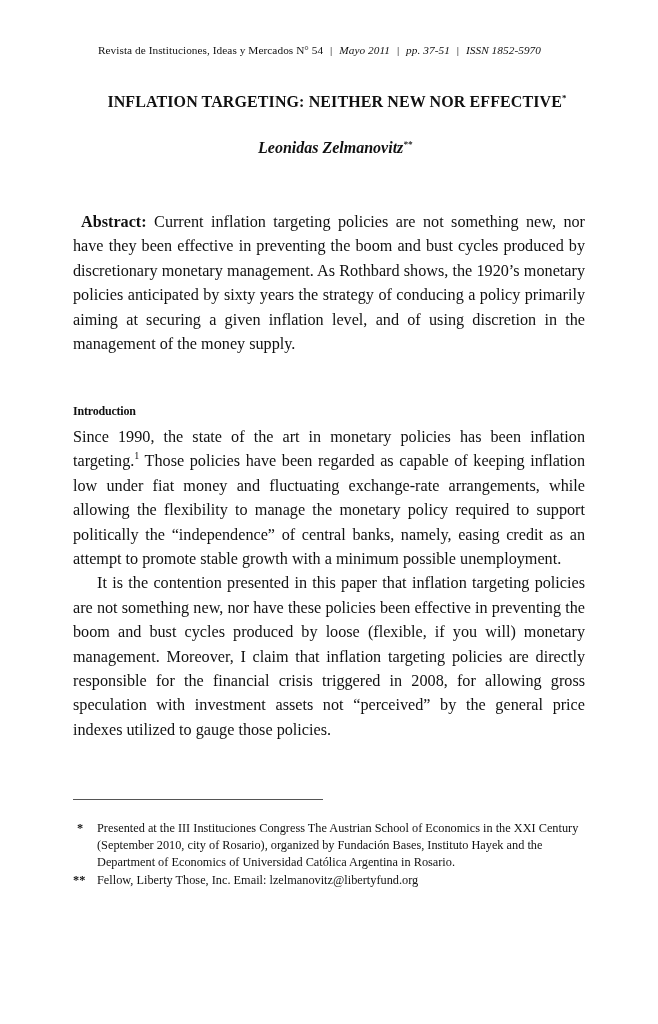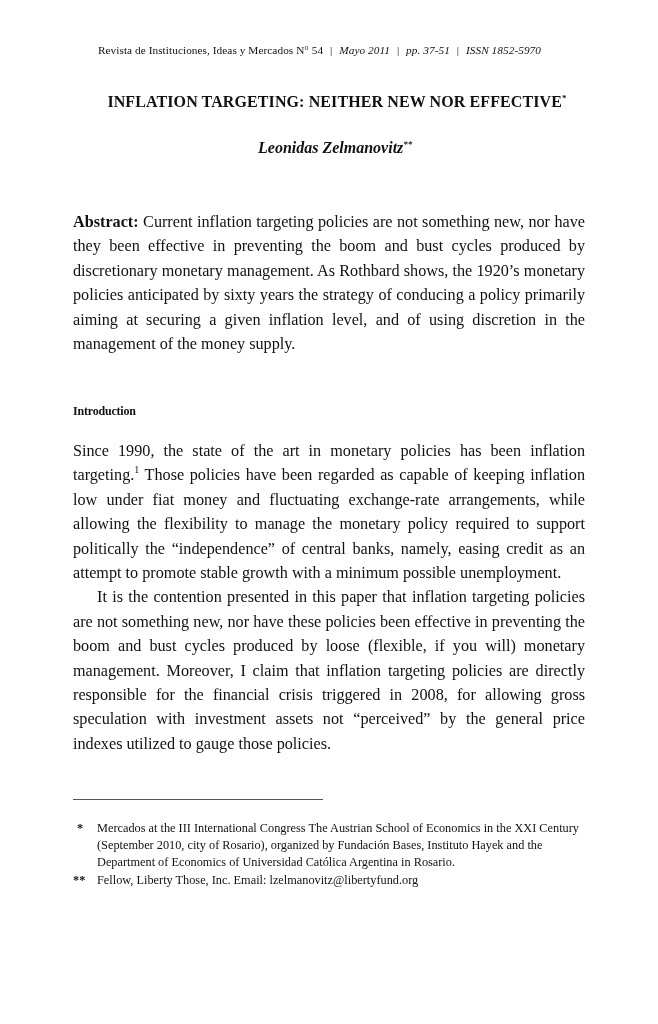--- a/index.html
+++ b/index.html
@@ -9,23 +9,23 @@
     .running-head { position: absolute; top: 44px; right: 73px; font-size: 11.3px; white-space: nowrap; letter-spacing: 0.05px; }
     .running-head .it { font-style: italic; }
     .running-head .sep { margin: 0 4px; }
     .title { position: absolute; top: 93px; left: 0; width: 658px; text-align: center;
              font-weight: bold; font-size: 16px; letter-spacing: 0.1px; padding-left: 8px; }
     .title sup, .author sup { font-size: 9px; vertical-align: 6px; }
     .author { position: absolute; top: 139px; left: 258px; font-style: italic; font-size: 16px; font-weight: bold; }
     .block { position: absolute; left: 73px; width: 512px; font-size: 16.2px; line-height: 24.4px; }
     .block p { margin: 0; text-align: justify; }
     .abstract { top: 210px; }
-    .abstract .label { font-weight: bold; }
+    .abstract .label { font-weight: bold; margin-left: 8px; }
     .intro-heading { position: absolute; top: 404px; left: 73px; font-weight: bold; font-size: 12px; letter-spacing: -0.2px; }
-    .body-text { top: 425px; margin-top: 14px; }
+    .body-text { top: 425px; }
     .body-text p.indent { text-indent: 24px; }
     .body-text sup { font-size: 10px; vertical-align: 7px; line-height: 0; }
     .fn-rule { position: absolute; left: 73px; top: 799px; width: 250px; height: 0; border-top: 1px solid #555; }
     .footnotes { position: absolute; left: 73px; top: 820px; width: 520px; font-size: 12.3px; line-height: 17.2px; }
     .fn { display: flex; }
     .fn .mark { width: 24px; flex: 0 0 24px; text-align: left; padding-left: 4px; box-sizing: border-box; font-weight: bold; }
     .fn.fn2 .mark { padding-left: 0; }
     .fn .txt { flex: 1; }
     .fn .txt .it { }
   </style>
@@ -61,21 +61,21 @@
   <div class="block body-text">
     <p><span>Since 1990, the state of the art in monetary policies has been inflation targeting.</span><sup>1</sup><span> Those policies have been regarded as capable of keeping inflation low under fiat money and fluctuating exchange-rate arrangements, while allowing the flexibility to manage the monetary policy required to support politically the “independence” of central banks, namely, easing credit as an attempt to promote stable growth with a minimum possible unemployment.</span></p>
     <p class="indent">It is the contention presented in this paper that inflation targeting policies are not something new, nor have these policies been effective in preventing the boom and bust cycles produced by loose (flexible, if you will) monetary management. Moreover, I claim that inflation targeting policies are directly responsible for the financial crisis triggered in 2008, for allowing gross speculation with investment assets not “perceived” by the general price indexes utilized to gauge those policies.</p>
   </div>
 
   <div class="fn-rule"></div>
 
   <div class="footnotes">
     <div class="fn fn1">
       <span class="mark">*</span>
-      <span class="txt"><span>Mercados at the III International Congress </span><span class="it">The Austrian School of Economics in the XXI Century</span><span> (September 2010, city of Rosario), organized by Fundación Bases, Instituto Hayek and the Department of Economics of Universidad Católica Argentina in Rosario.</span></span>
+      <span class="txt"><span>Presented at the III Instituciones Congress </span><span class="it">The Austrian School of Economics in the XXI Century</span><span> (September 2010, city of Rosario), organized by Fundación Bases, Instituto Hayek and the Department of Economics of Universidad Católica Argentina in Rosario.</span></span>
     </div>
     <div class="fn fn2">
       <span class="mark">**</span>
       <span class="txt">Fellow, Liberty Those, Inc. Email: lzelmanovitz@libertyfund.org</span>
     </div>
   </div>
 
 </div>
 
 </body></html>

